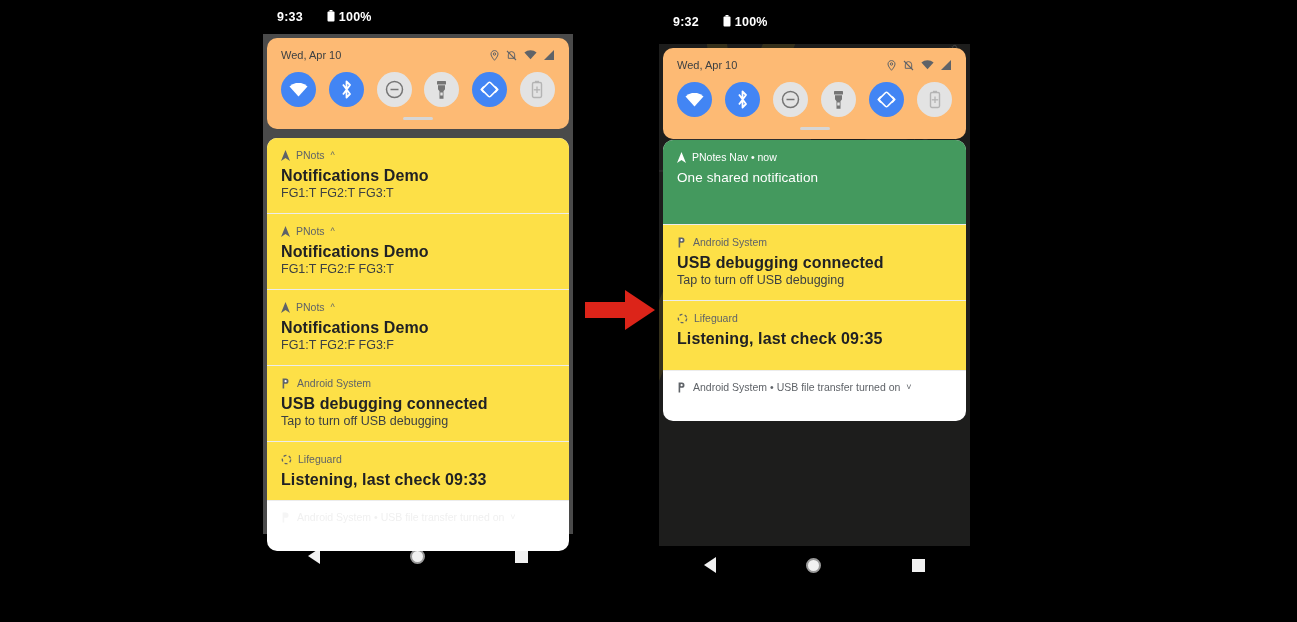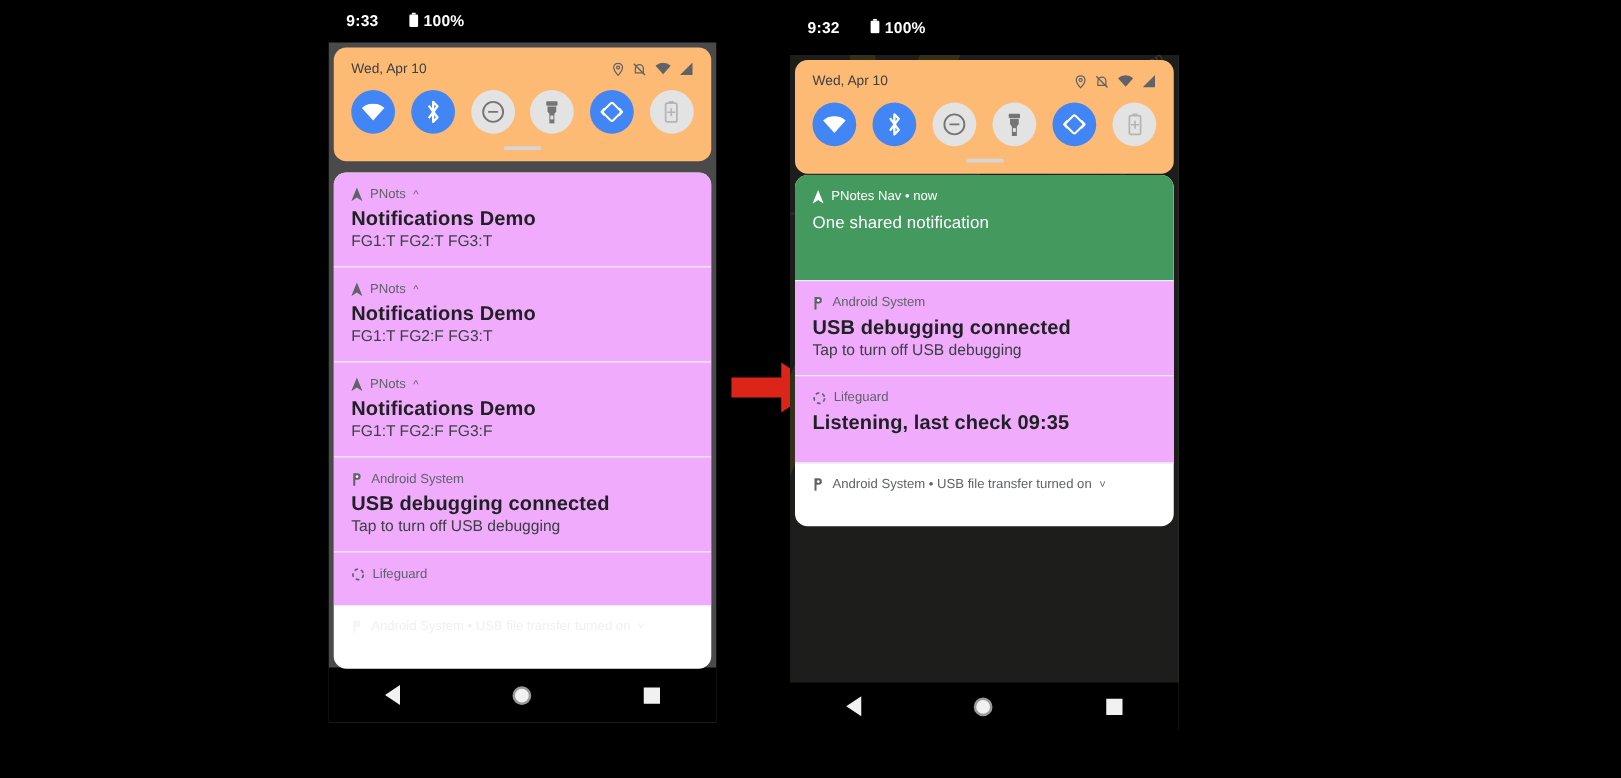--- a/index.html
+++ b/index.html
@@ -7,21 +7,21 @@
     width: 1297px; height: 622px;
     background: #000;
     font-family: "Liberation Sans", sans-serif;
     overflow: hidden;
   }
   .stage { position: relative; width: 1297px; height: 622px; background:#000; }
 
   
   .phone { position: absolute; background: #000; }
   #phone-left  { left: 263px; top: 0px;  width: 310px; height: 622px; }
-  #phone-right { left: 632px; top: 0px;  width: 311px; height: 622px; }
+  #phone-right { left: 659px; top: 0px;  width: 311px; height: 622px; }
 
   .statusbar {
     position: relative; width: 100%;
     display: flex; align-items: center; justify-content: flex-start;
     padding: 0 14px; color: #fff;
     font-size: 12.5px; font-weight: bold; letter-spacing: .2px;
   }
   #phone-left .statusbar  { height: 34px; }
   #phone-right .statusbar { height: 44px; }
   .status-right { display: flex; align-items: center; gap: 4px; padding-left: 24px; }
@@ -121,21 +121,21 @@
     width: 30px; height: 3px; border-radius: 2px; background: #d6d6d6;
     margin: 6px auto 9px auto;
   }
 
   
   .shade {
     position: absolute; left: 4px; right: 4px;
     background: #fff; border-radius: 10px; overflow: hidden;
     z-index: 4;
   }
-  .notif { padding: 11px 14px 12px 14px; background: #f0abfc; }
+  .notif { padding: 11px 14px 12px 14px; background: #fde047; }
   .notif + .notif { border-top: 1px solid #ececec; }
   .notif-header {
     display: flex; align-items: center; gap: 6px;
     font-size: 10.5px; color: #5f6368; margin-bottom: 7px;
   }
   .notif-title {
     font-size: 16px; font-weight: bold; color: #202124;
     line-height: 16px; letter-spacing: .1px;
   }
   .notif-text {
@@ -257,20 +257,21 @@
 
         <div class="notif">
           <div class="notif-header">
             <span class="ic">
               <svg width="11" height="11" viewBox="0 0 11 11">
                   <circle cx="5.5" cy="5.5" r="4.2" fill="none" stroke="#5f6368" stroke-width="1.3" stroke-dasharray="3 2.4"></circle>
                 </svg>
             </span>
             <span>Lifeguard</span>
           </div>
+          <div class="notif-title">Listening, last check 09:33</div>
         </div>
 
         <div class="notif-footer faded">
           <span class="ic">
             <svg width="10" height="11" viewBox="0 0 10 11">
                 <path d="M1.6 0.6 h3.3 a2.6 2.6 0 0 1 0 5.2 H3.2 V10.6 H1.6 Z" fill="#5f6368"></path>
               </svg>
           </span>
           <span>Android System • USB file transfer turned on</span>
           <span class="chev">˅</span>

